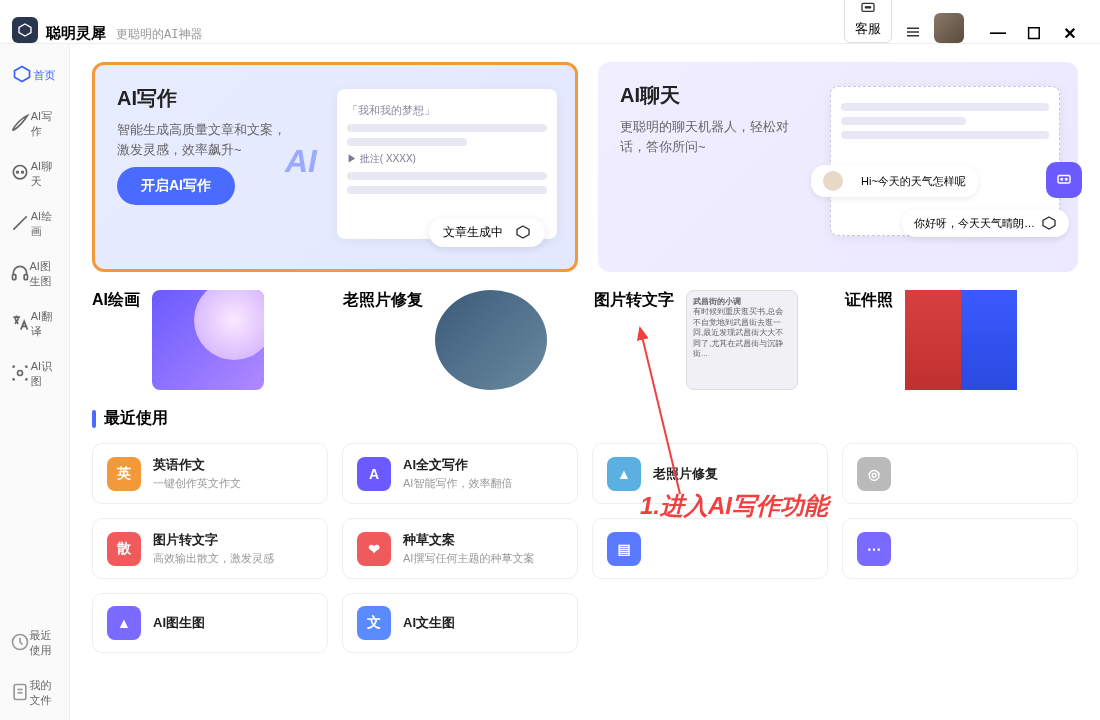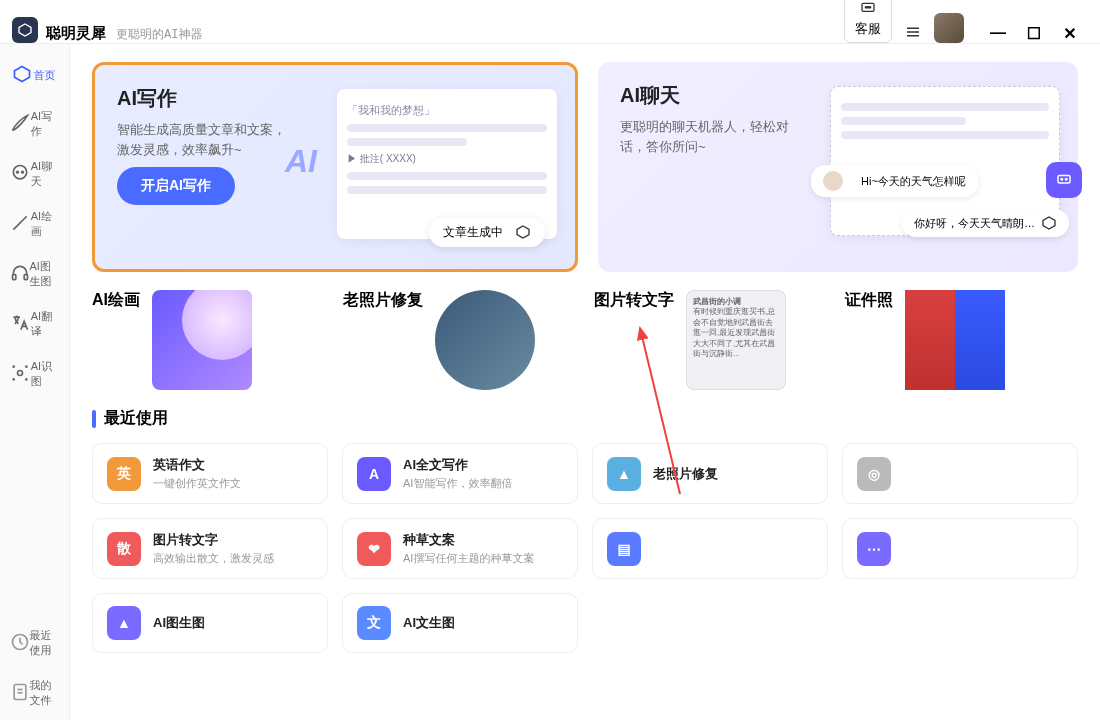--- a/index.html
+++ b/index.html
@@ -45,21 +45,21 @@
 .ai-badge { position:absolute; left:190px; top:78px; font-size:32px; font-weight:800; color:#7a8fff; font-style:italic; opacity:.7; }
 .bubble { background:#fff; border-radius:14px; padding:6px 12px; font-size:11px; box-shadow:0 2px 6px rgba(0,0,0,.08); display:inline-block; margin:4px 0; }
 .bubble.small-av { display:flex; align-items:center; gap:18px; }
 .small-av-img { width:20px; height:20px; border-radius:50%; background:#e8d8c8; }
 .chat-fab { position:absolute; right:-4px; top:100px; width:36px; height:36px; background:#6a5aff; border-radius:10px; display:flex; align-items:center; justify-content:center; }
 
 
 .features { display:flex; gap:18px; margin-bottom:18px; }
 .feat { flex:1; display:flex; align-items:flex-start; gap:12px; cursor:pointer; }
 .feat h3 { font-size:16px; font-weight:700; margin-bottom:4px; }
-.feat .thumb { width:100px; height:100px; border-radius:8px; background:#ddd; flex-shrink:0; }
+.feat .thumb { width:112px; height:100px; border-radius:8px; background:#ddd; flex-shrink:0; }
 .thumb.t1 { background:linear-gradient(135deg,#6a5aff,#b08aff); position:relative; overflow:hidden; }
 .thumb.t1::after { content:""; position:absolute; right:-10px; top:-10px; width:80px; height:80px; border-radius:50%; background:radial-gradient(circle,#fce8ff,#c8a8ff); }
 .thumb.t2 { background:linear-gradient(135deg,#3a5a7a,#6a8aa0); border-radius:50%; }
 .thumb.t3 { background:#f0f0f5; border:1px solid #ddd; padding:6px; font-size:8px; color:#666; line-height:1.3; }
 .thumb.t4 { display:flex; }
 .thumb.t4 .half { flex:1; }
 .thumb.t4 .half.l { background:linear-gradient(#d84040,#c03030); }
 .thumb.t4 .half.r { background:linear-gradient(#3a5aff,#2a4ae0); }
 
 
@@ -345,14 +345,15 @@
     </div>
 
   <svg class="arrow-svg" width="100" height="180">
     <defs>
         <marker id="ah" markerWidth="8" markerHeight="8" refX="6" refY="3" orient="auto">
           <path d="M0,0 L7,3 L0,6 Z" fill="#f04040"></path>
         </marker>
       </defs>
     <line x1="50" y1="170" x2="10" y2="4" stroke="#f04040" stroke-width="2" marker-end="url(#ah)"></line>
   </svg>
+  <div class="annotation">1.进入AI写作功能</div>
 
 </div>
 
 </body></html>

